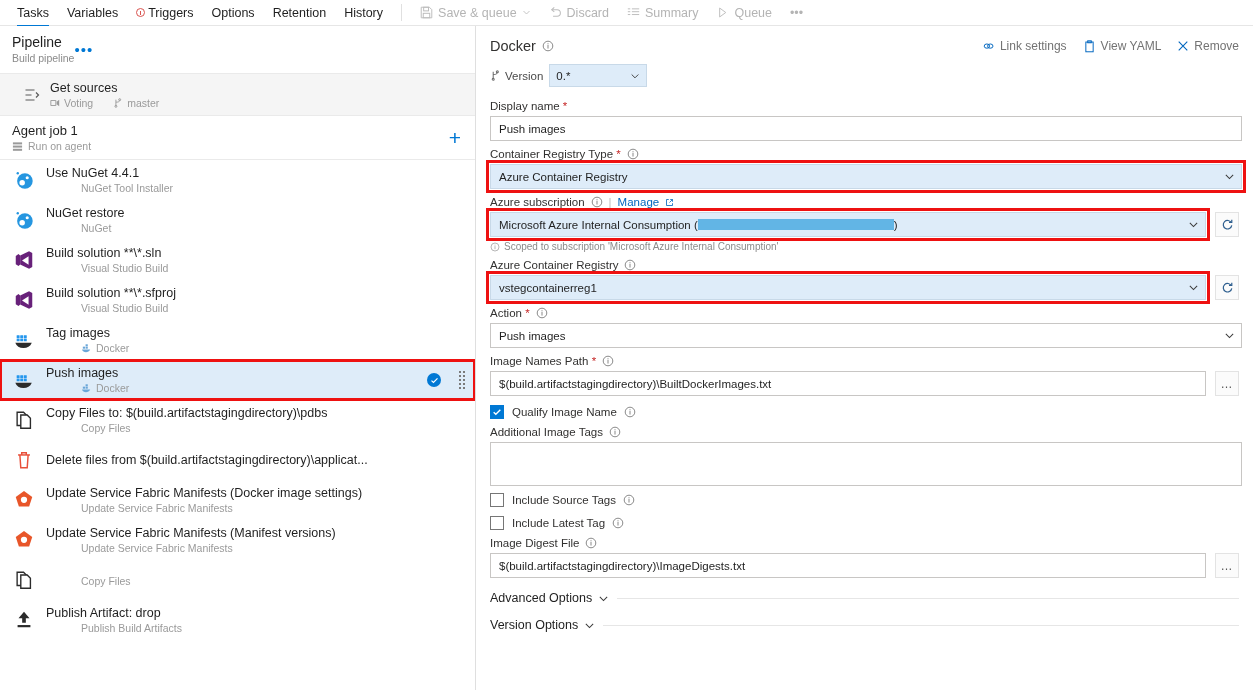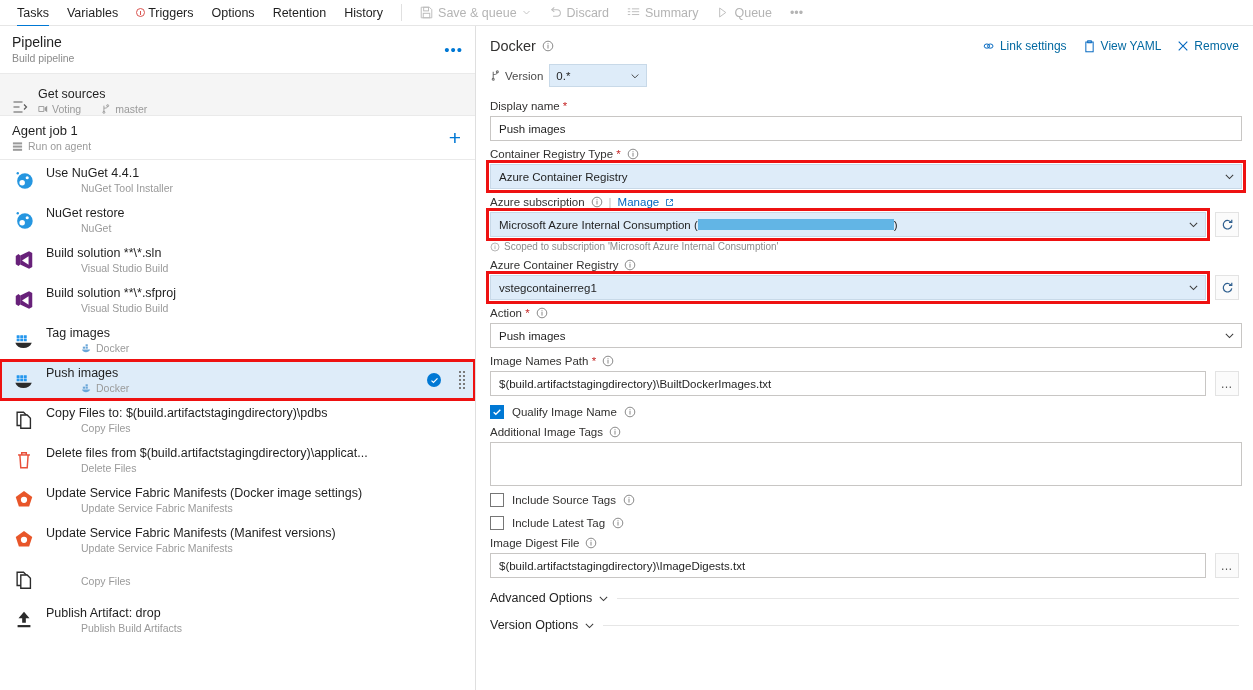--- a/index.html
+++ b/index.html
@@ -50,29 +50,29 @@
     width:476px; flex:0 0 476px;
     border-right:1px solid #dfdfdf;
     background:#fff; overflow:hidden; position:relative;
   }
   .right { flex:1; overflow:hidden; padding:0 14px 0 8px; position:relative;}
 
   
   .pl-head {
     height:48px; display:flex; align-items:center;
     padding:0 12px 0 12px; border-bottom:1px solid #eaeaea;
-    justify-content:space-between;
+    justify-content:flex-start;
   }
   .pl-title { font-size:14px; color:#1f1f1f; line-height:15px; }
   .pl-sub { font-size:10.5px; color:#8a8a8a; margin-top:2px; }
   .ellipsis-btn { color:#0078d4; font-size:15px; letter-spacing:1px; cursor:pointer; }
 
   .getsrc {
     height:42px; background:#f5f5f5; border-bottom:1px solid #eaeaea;
-    display:flex; align-items:flex-end; padding:0 12px; gap:10px;
+    display:flex; align-items:center; padding:0 24px; gap:10px;
   }
   .gs-main { font-size:12.5px; color:#1f1f1f; }
   .gs-meta { display:flex; gap:20px; margin-top:2px; }
   .gs-meta span { font-size:10.5px; color:#9a9a9a; display:flex; align-items:center; gap:4px; }
 
   .agentjob {
     height:44px; border-bottom:1px solid #eaeaea;
     display:flex; align-items:center; justify-content:space-between;
     padding:0 14px 0 12px;
   }
@@ -94,21 +94,21 @@
     width:14px; height:14px; border-radius:50%; background:#0078d4;
     display:flex; align-items:center; justify-content:center; flex:0 0 14px;
   }
   .grip { display:grid; grid-template-columns:repeat(2,2px); gap:2px; flex:0 0 auto; margin-left:8px; margin-right:2px;}
   .grip i { width:2px; height:2px; background:#7a7a7a; display:block; }
 
   
   .rhead { display:flex; align-items:center; justify-content:space-between; padding:12px 0 0 6px; }
   .rtitle { font-size:14.5px; color:#323130; display:flex; align-items:center; gap:6px; }
   .racts { display:flex; align-items:center; gap:16px; }
-  .ract { color:#0369a1; font-size:12px; display:flex; align-items:center; gap:5px; cursor:pointer; }
+  .ract { color:#737373; font-size:12px; display:flex; align-items:center; gap:5px; cursor:pointer; }
 
   .verrow { display:flex; align-items:center; gap:6px; padding:10px 0 6px 6px; }
   .verlbl { font-size:11.5px; color:#4a4a4a; display:flex; align-items:center; gap:4px;}
   .versel {
     width:98px; height:23px; background:#deecf9; border:1px solid #c8d9e8;
     display:flex; align-items:center; justify-content:space-between;
     padding:0 6px; font-size:11.5px; color:#1f1f1f; cursor:pointer;
   }
 
   .fgroup { padding:0 0 0 6px; margin-top:7px; }
@@ -430,23 +430,20 @@
               <svg width="22" height="22" viewBox="0 0 24 24">
                 <g fill="none" stroke="#e8503a" stroke-width="1.6">
                   <path d="M5.5 6.5h13"></path>
                   <path d="M7.5 6.5 8.5 20.5h7l1-14"></path>
                   <path d="M9.5 6.5V4h5v2.5"></path>
                 </g>
               </svg>
             </span>
             <div class="tx">
               <div class="t1">Delete files from $(build.artifactstagingdirectory)\applicat...</div>
-              <div class="t2">
-                <span>Delete Files</span>
-              </div>
             </div>
           </div>
           <div class="task">
             <span class="ticon">
               <svg width="22" height="22" viewBox="0 0 24 24">
                 <path d="M12 2.2 21 8.6l-3.4 10.6H6.4L3 8.6z" fill="#e8562a"></path>
                 <circle cx="12" cy="11.8" r="3.4" fill="#fff"></circle>
               </svg>
             </span>
             <div class="tx">

